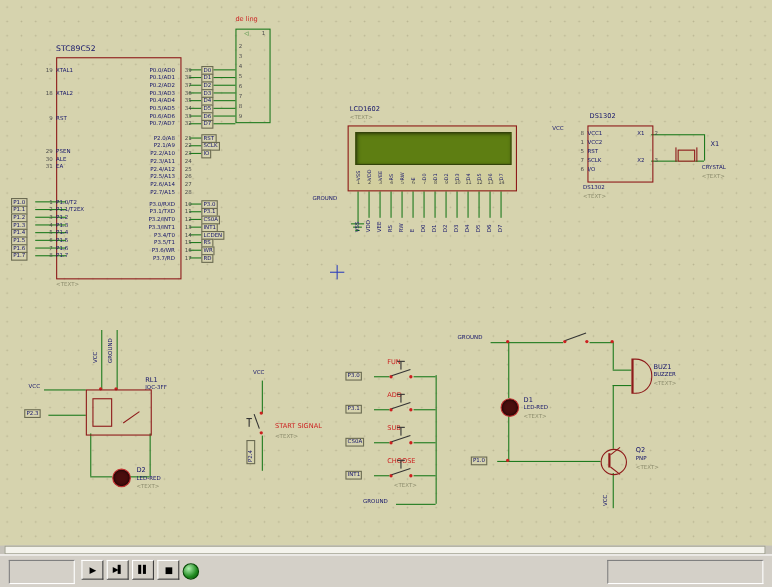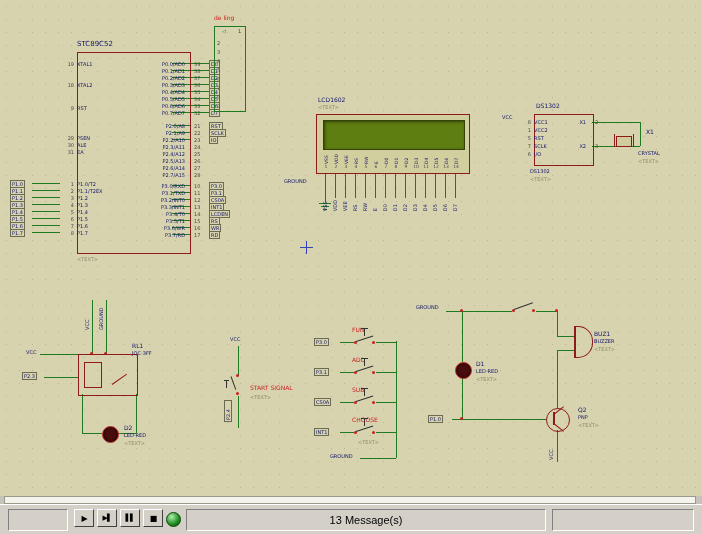--- a/index.html
+++ b/index.html
@@ -163,21 +163,21 @@
     <i class="dot" style="left:555px;top:309px"></i>
     <i class="dot" style="left:460px;top:417px"></i>
 
     <i class="dot" style="left:512px;top:309px"></i>
     <i class="dot" style="left:532px;top:309px"></i>
     <i class="lever" style="left:514px;top:309px;width:20px;transform:rotate(-20deg)"></i>
 
     <i class="bluecross" style="left:300px;top:247px;width:13px;height:1px"></i>
     <i class="bluecross" style="left:306px;top:241px;width:1px;height:13px"></i>
 
-    <div class="comp" style="left:63px;top:40px;width:260px;height:232px">
+    <div class="comp" style="left:37px;top:40px;width:260px;height:232px">
       <div class="t7" style="left:14px;top:0">STC89C52</div>
       <div class="chipbox" style="left:14px;top:12px;width:112px;height:200px"></div>
       <div style="left:0;top:20px;width:110px">
 
       <div class="prow sp">
             <span class="num">19</span>
             <span class="lbl">XTAL1</span>
           </div>
           <div class="prow sp">
             <span class="num">18</span>
@@ -767,18 +767,15 @@
           <span>▶▌</span>
         </button>
       <button class="abtn" style="font-size:7px">
           <span>▌▌</span>
         </button>
       <button class="abtn">
           <span>■</span>
         </button>
     </div>
     <div class="infoball" style="left:166px;top:7px"></div>
-    <div class="sunken status" style="left:186px;top:4px;width:358px;height:20px">
-      <span>13 Message(s)</span>
-    </div>
     <div class="sunken" style="left:552px;top:4px;width:140px;height:20px"></div>
   </div>
 </div>
 
 </body></html>

